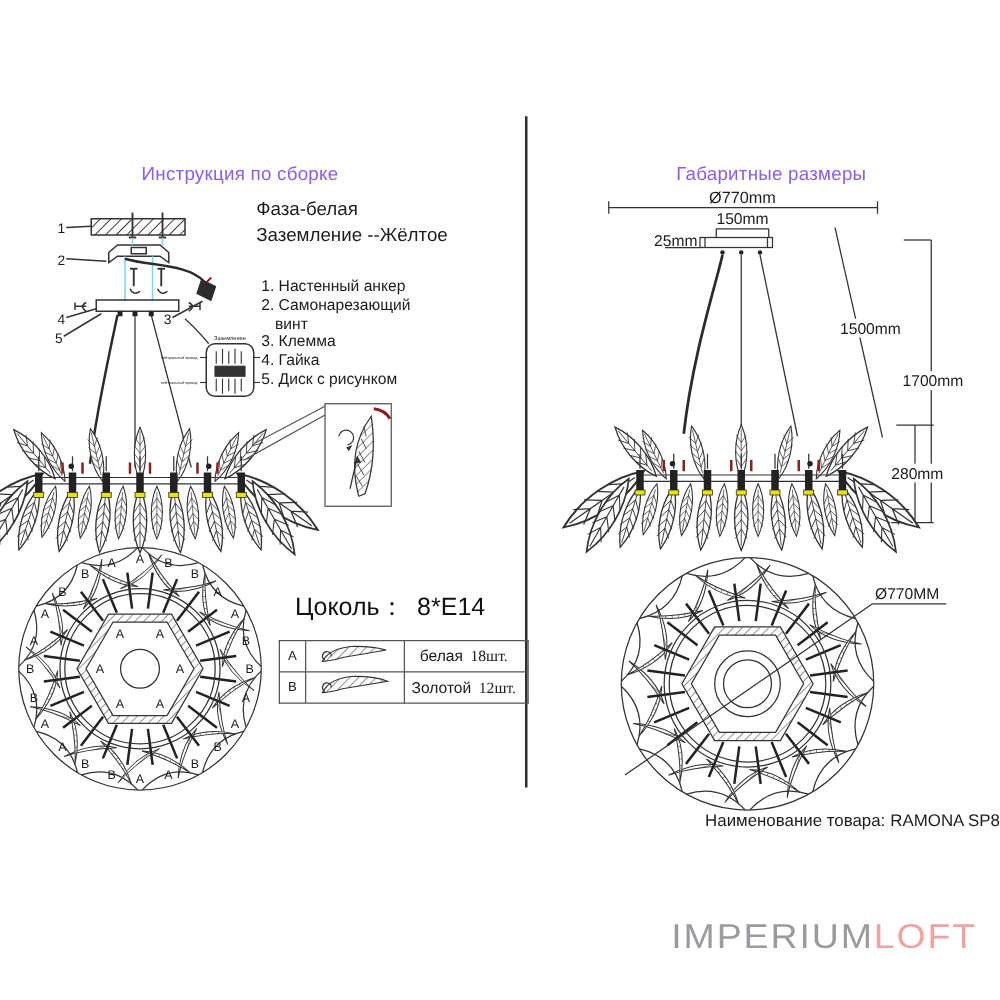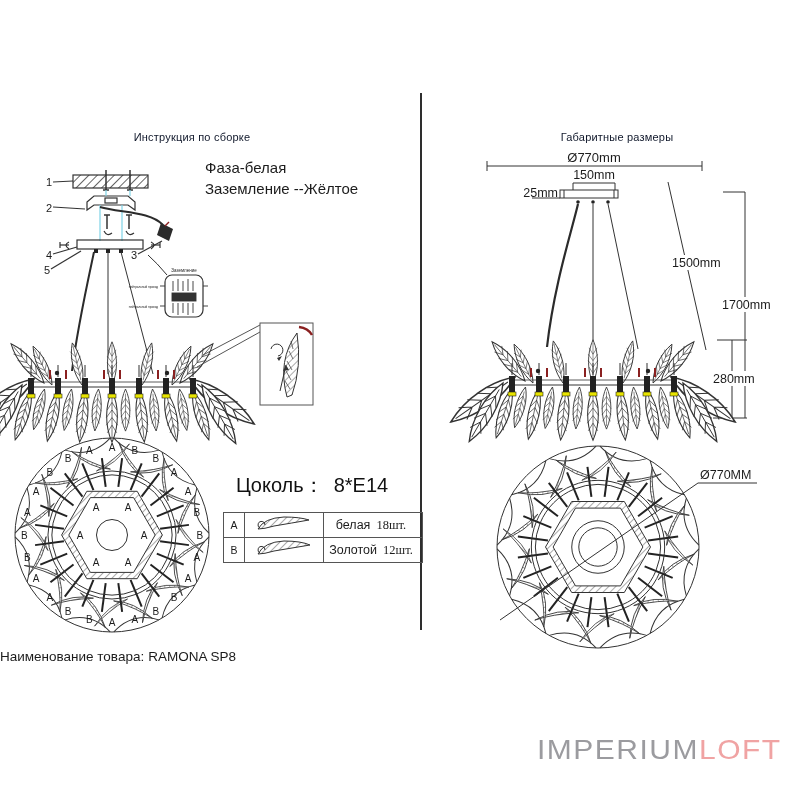--- a/index.html
+++ b/index.html
@@ -1,32 +1,32 @@
 <!DOCTYPE html>
 <html><head>
 <meta charset="utf-8">
 <style>
   html,body{margin:0;padding:0;background:#fff;}
   #sheet{position:relative;width:800px;height:800px;background:#fff;overflow:hidden;
          font-family:"Liberation Sans","DejaVu Sans",sans-serif;color:#1c1c1c;}
   .abs{position:absolute;}
-  .sec-title{font-size:11px;color:#0f172a;text-align:center;width:270px;letter-spacing:.2px;}
+  .sec-title{font-size:15px;color:#8b5cf6;text-align:center;width:270px;letter-spacing:.2px;}
   #divider{left:420px;top:93px;width:2px;height:537px;background:#2e2e2e;}
   .wiring{left:205px;top:157px;font-size:15px;line-height:21px;white-space:nowrap;}
   .parts{left:209px;top:222px;font-size:12.5px;line-height:14.8px;white-space:nowrap;}
   .parts .indent{padding-left:11px;}
   .socket-line{left:236px;top:472px;font-size:20px;color:#111;white-space:nowrap;}
   .socket-line .val{margin-left:10px;}
   table.legend{position:absolute;left:223px;top:512px;border-collapse:collapse;table-layout:fixed;}
   table.legend td{border:1px solid #555;height:24px;padding:0;}
   table.legend td.key{width:20px;text-align:center;font-size:10.5px;}
   table.legend td.leafc{width:78px;border-left:1px solid #555;text-align:center;}
   table.legend td.main{width:94px;border-left:none;font-size:12.5px;white-space:nowrap;text-align:center;padding-right:4px;}
   table.legend td.main .qty{font-family:"Liberation Serif","DejaVu Serif",serif;margin-left:6px;}
-  .footer{left:0;top:649px;width:800px;text-align:left;font-size:13.5px;}
+  .footer{left:0;top:649px;width:800px;text-align:right;font-size:13.5px;}
   .footer .val{margin-left:4px;}
   .logo{left:537px;top:733px;font-size:30px;letter-spacing:1.5px;color:#9b9b9f;transform:scaleY(.92);white-space:nowrap;}
   .logo .loft{color:#f0a3a3;}
   svg{position:absolute;overflow:visible;}
   text{font-family:"Liberation Sans","DejaVu Sans",sans-serif;fill:#1c1c1c;}
 </style>
 </head>
 <body>
 
 <div id="sheet">
@@ -51,20 +51,28 @@
   <div class="abs" id="divider"></div>
 
   <div class="abs sec-title" style="left:57px;top:131px">Инструкция по сборке</div>
   <div class="abs sec-title" style="left:482px;top:131px">Габаритные размеры</div>
 
   <div class="abs wiring">
     <div>Фаза-белая</div>
     <div>Заземление --Жёлтое</div>
   </div>
 
+  <div class="abs parts">
+    <div>1. Настенный анкер</div>
+    <div>2. Самонарезающий</div>
+    <div class="indent">винт</div>
+    <div>3. Клемма</div>
+    <div>4. Гайка</div>
+    <div>5. Диск с рисунком</div>
+  </div>
 
   <svg style="left:15px;top:155px" width="305" height="292" viewBox="0 0 305 292">
     <g stroke="#333" stroke-width="1.2" fill="none">
       <rect x="58" y="20" width="75" height="13" fill="url(#hatchC)"></rect>
       <g stroke-width="1.5">
         <line x1="91" y1="15" x2="91" y2="35"></line>
           <line x1="88" y1="35" x2="94" y2="35"></line>
         <line x1="115" y1="15" x2="115" y2="35"></line>
           <line x1="112" y1="35" x2="118" y2="35"></line>
       </g>

